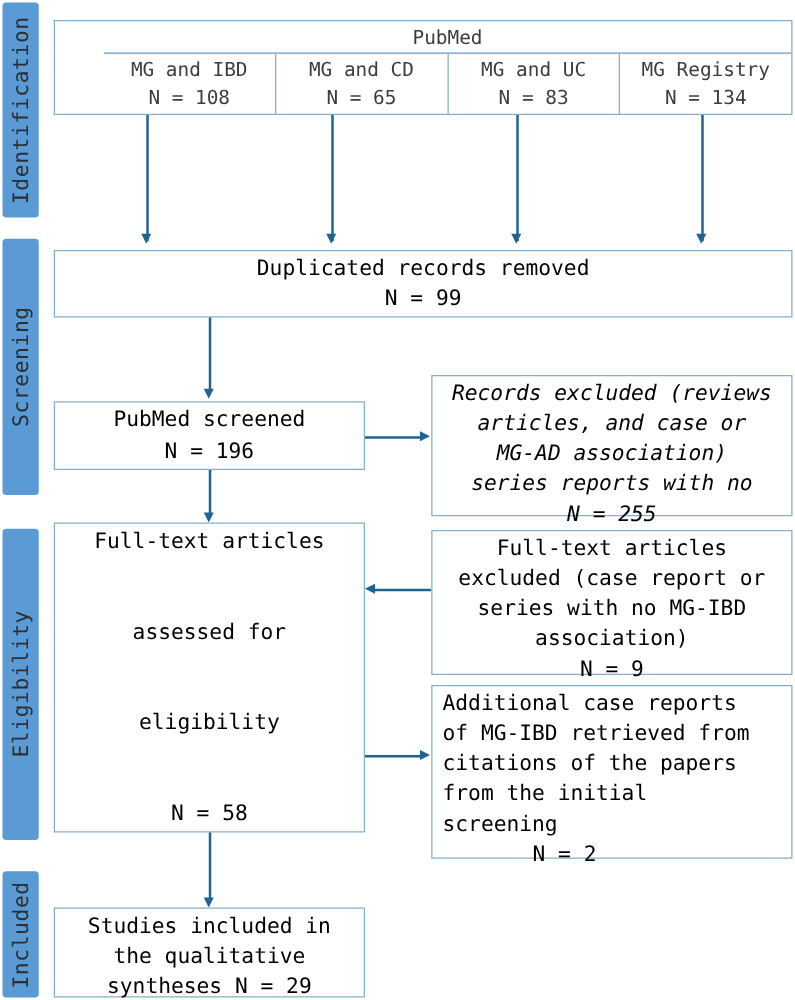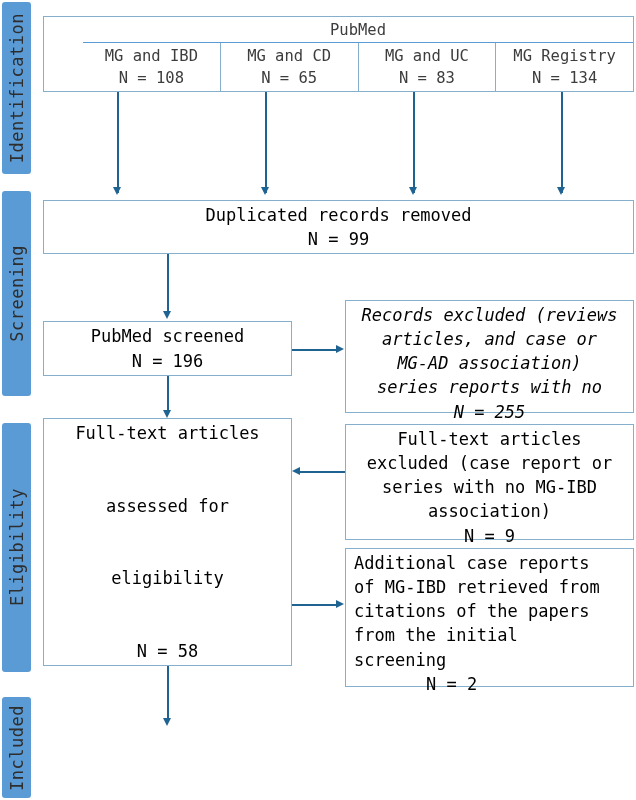--- a/index.html
+++ b/index.html
@@ -235,14 +235,19 @@
     <span class="line">of MG-IBD retrieved from</span>
     <span class="line">citations of the papers</span>
     <span class="line">from the initial</span>
     <span class="line">screening</span>
     <span class="line indent">N = 2</span>
   </div>
 
   <div class="vline" style="left:167px; top:666px; height:54px;"></div>
   <div class="arrow-down" style="left:163px; top:718px;"></div>
 
+  <div class="box" style="left:43px; top:726px; width:249px; height:72px;">
+    <span class="line">Studies included in</span>
+    <span class="line">the qualitative</span>
+    <span class="line">syntheses N = 29</span>
+  </div>
 
 </div>
 
 </body></html>

